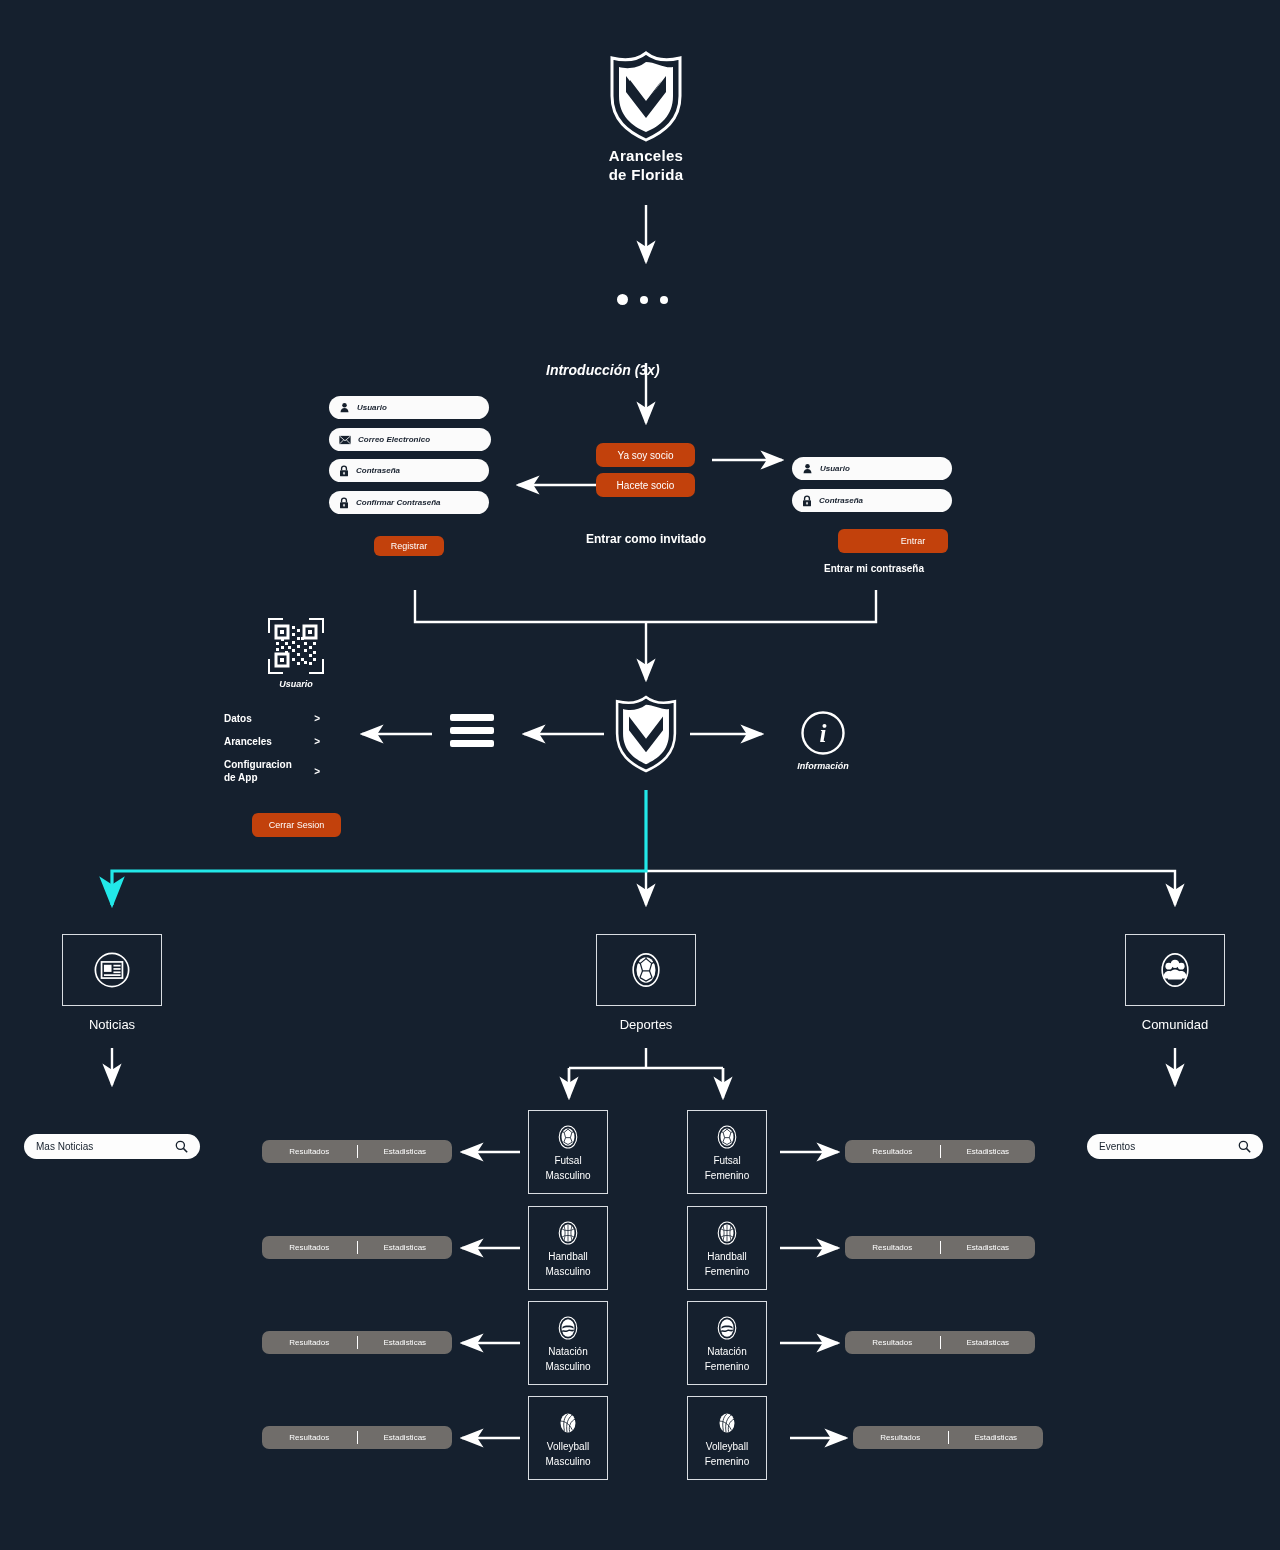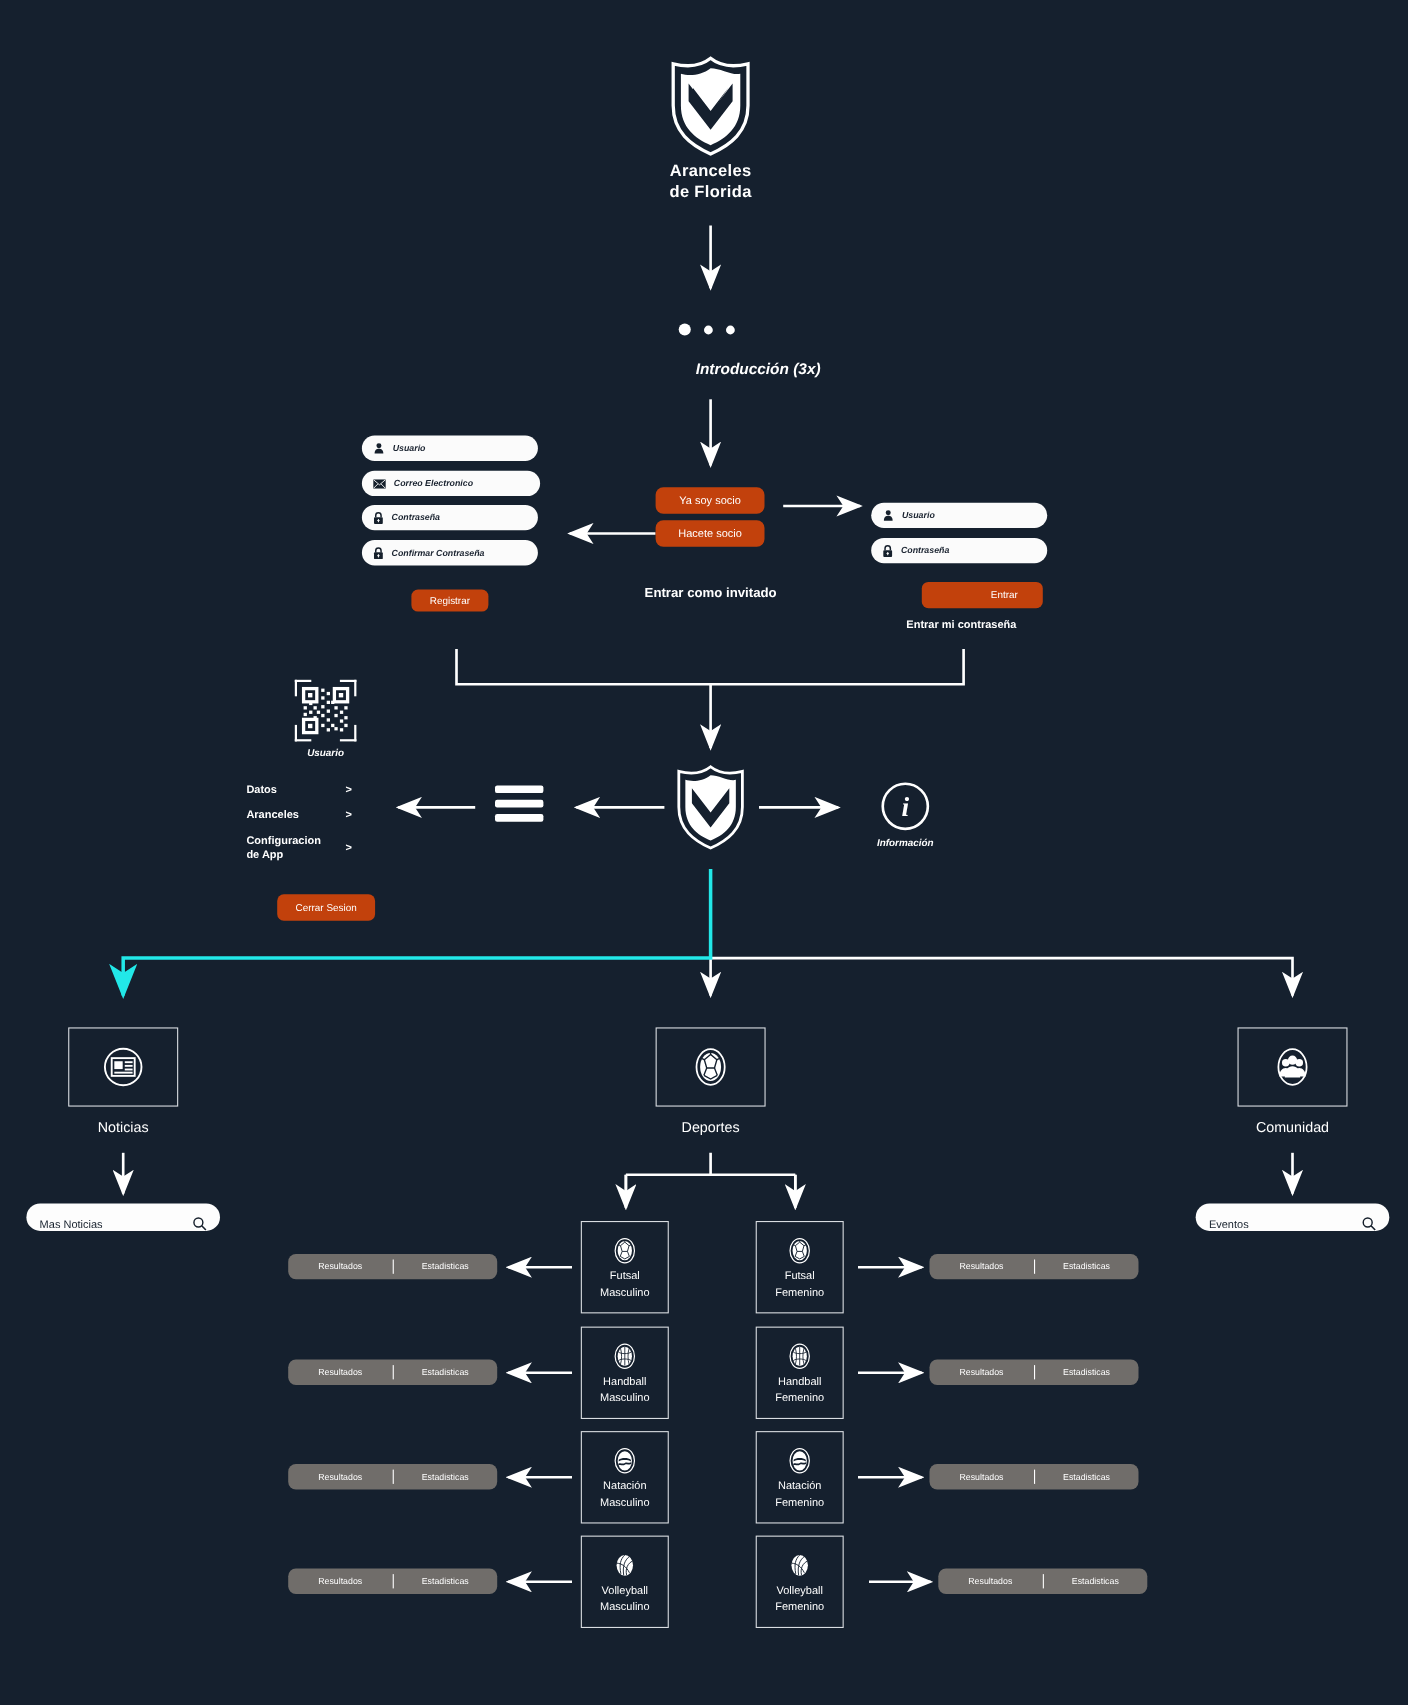--- a/index.html
+++ b/index.html
@@ -19,21 +19,21 @@
     text-align:center;font-weight:bold;font-size:15px;line-height:19px;
     letter-spacing:.3px;
   }
 
   
   .dots{display:flex;gap:12px;align-items:center;}
   .dot{width:11px;height:11px;border-radius:50%;background:#ffffff;}
   .dot.sm{width:8px;height:8px;}
 
   .intro-label{
-    font-style:italic;font-size:14px;font-weight:bold;text-align:right;white-space:nowrap;
+    font-style:italic;font-size:14px;font-weight:bold;text-align:left;white-space:nowrap;margin-top:35px;
   }
 
   
   .pill-input{
     width:160px;height:23px;border-radius:12px;background:#fbfbfb;
     display:flex;align-items:center;gap:7px;padding:0 10px;box-sizing:border-box;
   }
   .pill-input .ph{
     color:#18212e;font-size:8px;font-style:italic;font-weight:bold;white-space:nowrap;
   }
@@ -77,21 +77,21 @@
   
   .sport-card{
     width:80px;height:84px;border:1px solid #d9dde2;box-sizing:border-box;
     display:flex;flex-direction:column;align-items:center;justify-content:center;gap:2px;
   }
   .sport-card .nm{font-size:10px;line-height:13px;text-align:center;white-space:nowrap;}
 
   
   .searchbar{
     width:176px;height:25px;border-radius:13px;background:#fdfdfd;
-    display:flex;align-items:flex-end;padding:0 12px;box-sizing:border-box;
+    display:flex;align-items:center;padding:0 12px;box-sizing:border-box;margin-top:40px;
   }
   .searchbar .sq{color:#16202c;font-size:10px;}
   .searchbar .mag{margin-left:auto;}
 
   
   .qr-wrap{width:56px;height:56px;position:relative;}
   .qr-wrap .crn{position:absolute;width:13px;height:13px;border:2px solid #fff;}
   .qr-wrap .c1{left:0;top:0;border-right:0;border-bottom:0;}
   .qr-wrap .c2{right:0;top:0;border-left:0;border-bottom:0;}
   .qr-wrap .c3{left:0;bottom:0;border-right:0;border-top:0;}

